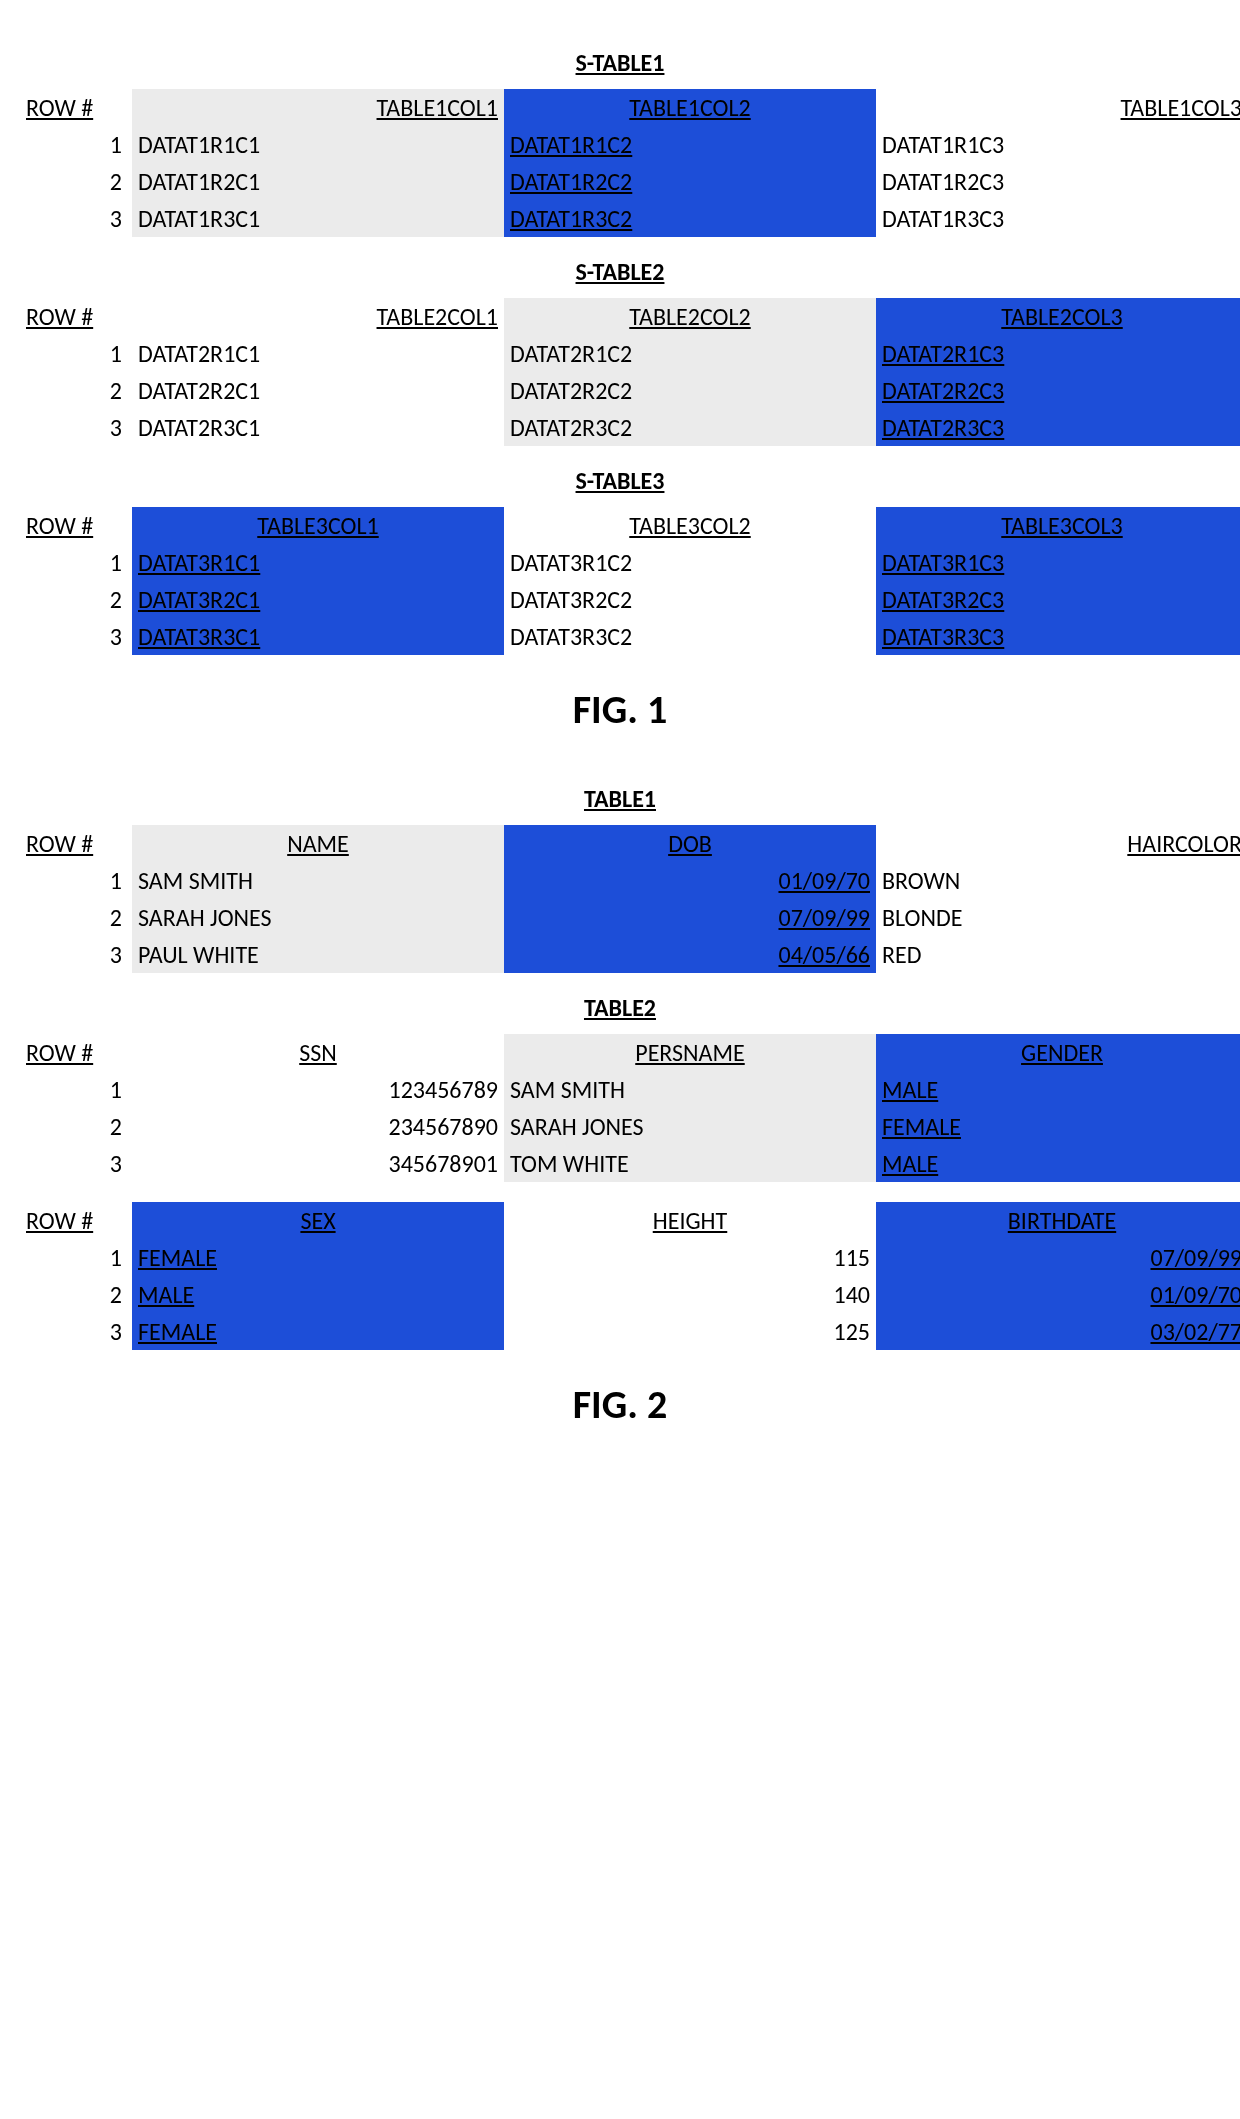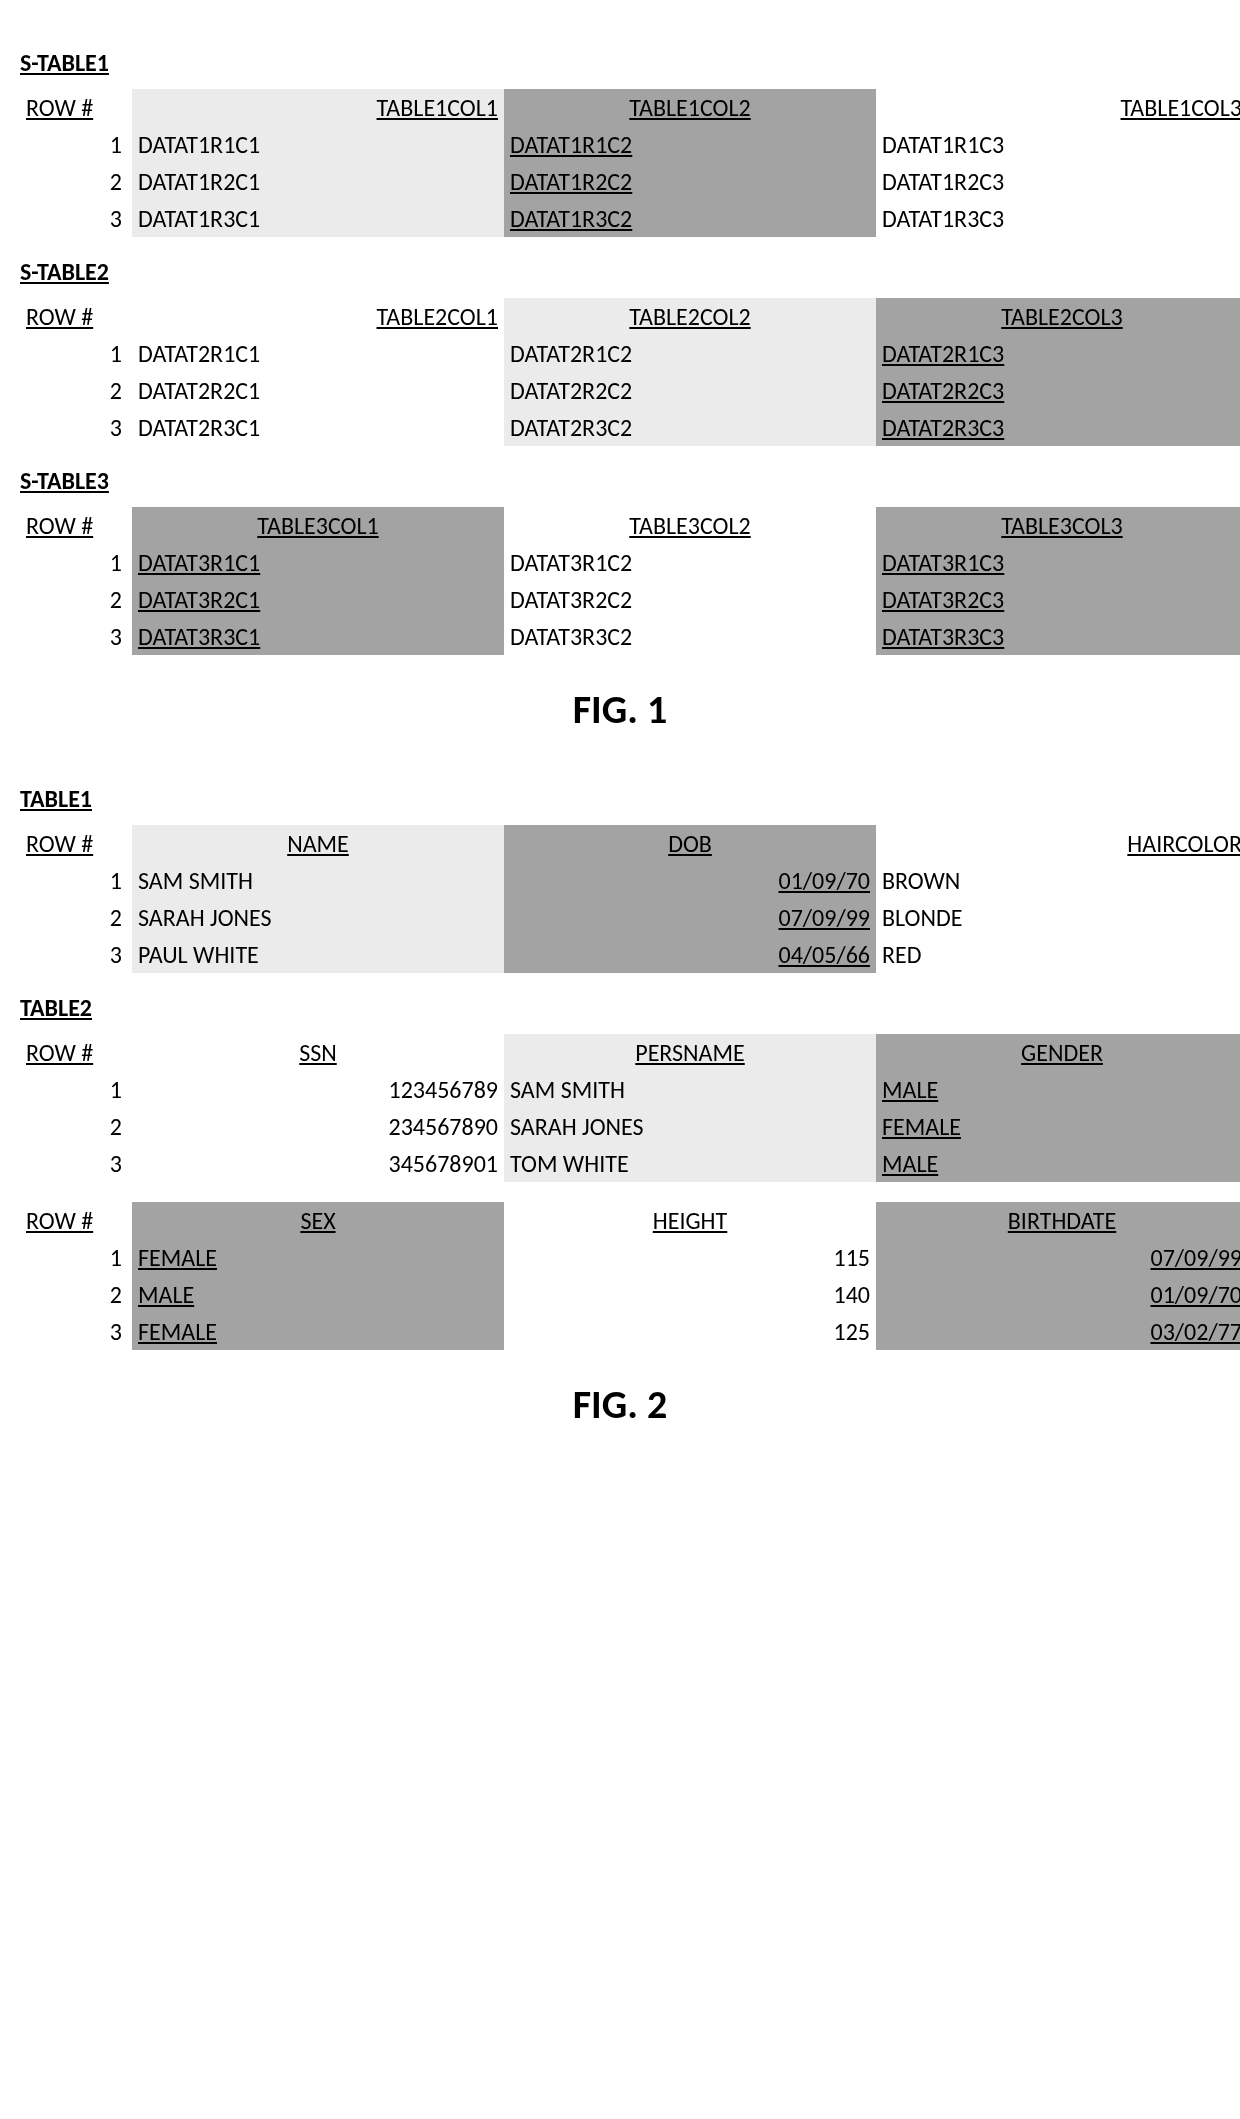--- a/index.html
+++ b/index.html
@@ -6,20 +6,21 @@
     font-family: Calibri, Arial, sans-serif;
     font-size: 24px;
     color: #000;
     background: #fff;
     margin: 0;
     padding: 30px 20px;
     width: 1240px;
     box-sizing: border-box;
   }
   .tbl-title {
+    text-align: center;
     font-weight: bold;
     text-decoration: underline;
     margin: 18px 0 12px 0;
   }
   .fig-caption {
     text-align: center;
     font-weight: bold;
     font-size: 40px;
     margin: 30px 0 50px 0;
   }
@@ -35,21 +36,21 @@
     overflow: hidden;
     white-space: nowrap;
   }
   .hdr {
     text-decoration: underline;
   }
   .rownum-col { width: 100px; text-align: left; }
   .rownum { text-align: right; padding-right: 10px; }
   .col { width: 360px; }
   .shade-light { background: #ebebeb; }
-  .shade-dark  { background: #a3a3a3; text-decoration: underline; }
+  .shade-dark  { background: #1d4ed8; text-decoration: underline; }
   .align-r { text-align: right; }
   .align-c { text-align: center; }
   .align-l { text-align: left; }
 </style>
 </head>
 <body>
 
 <div id="container">
     <div class="tbl-title">S-TABLE1</div>
     <table>

